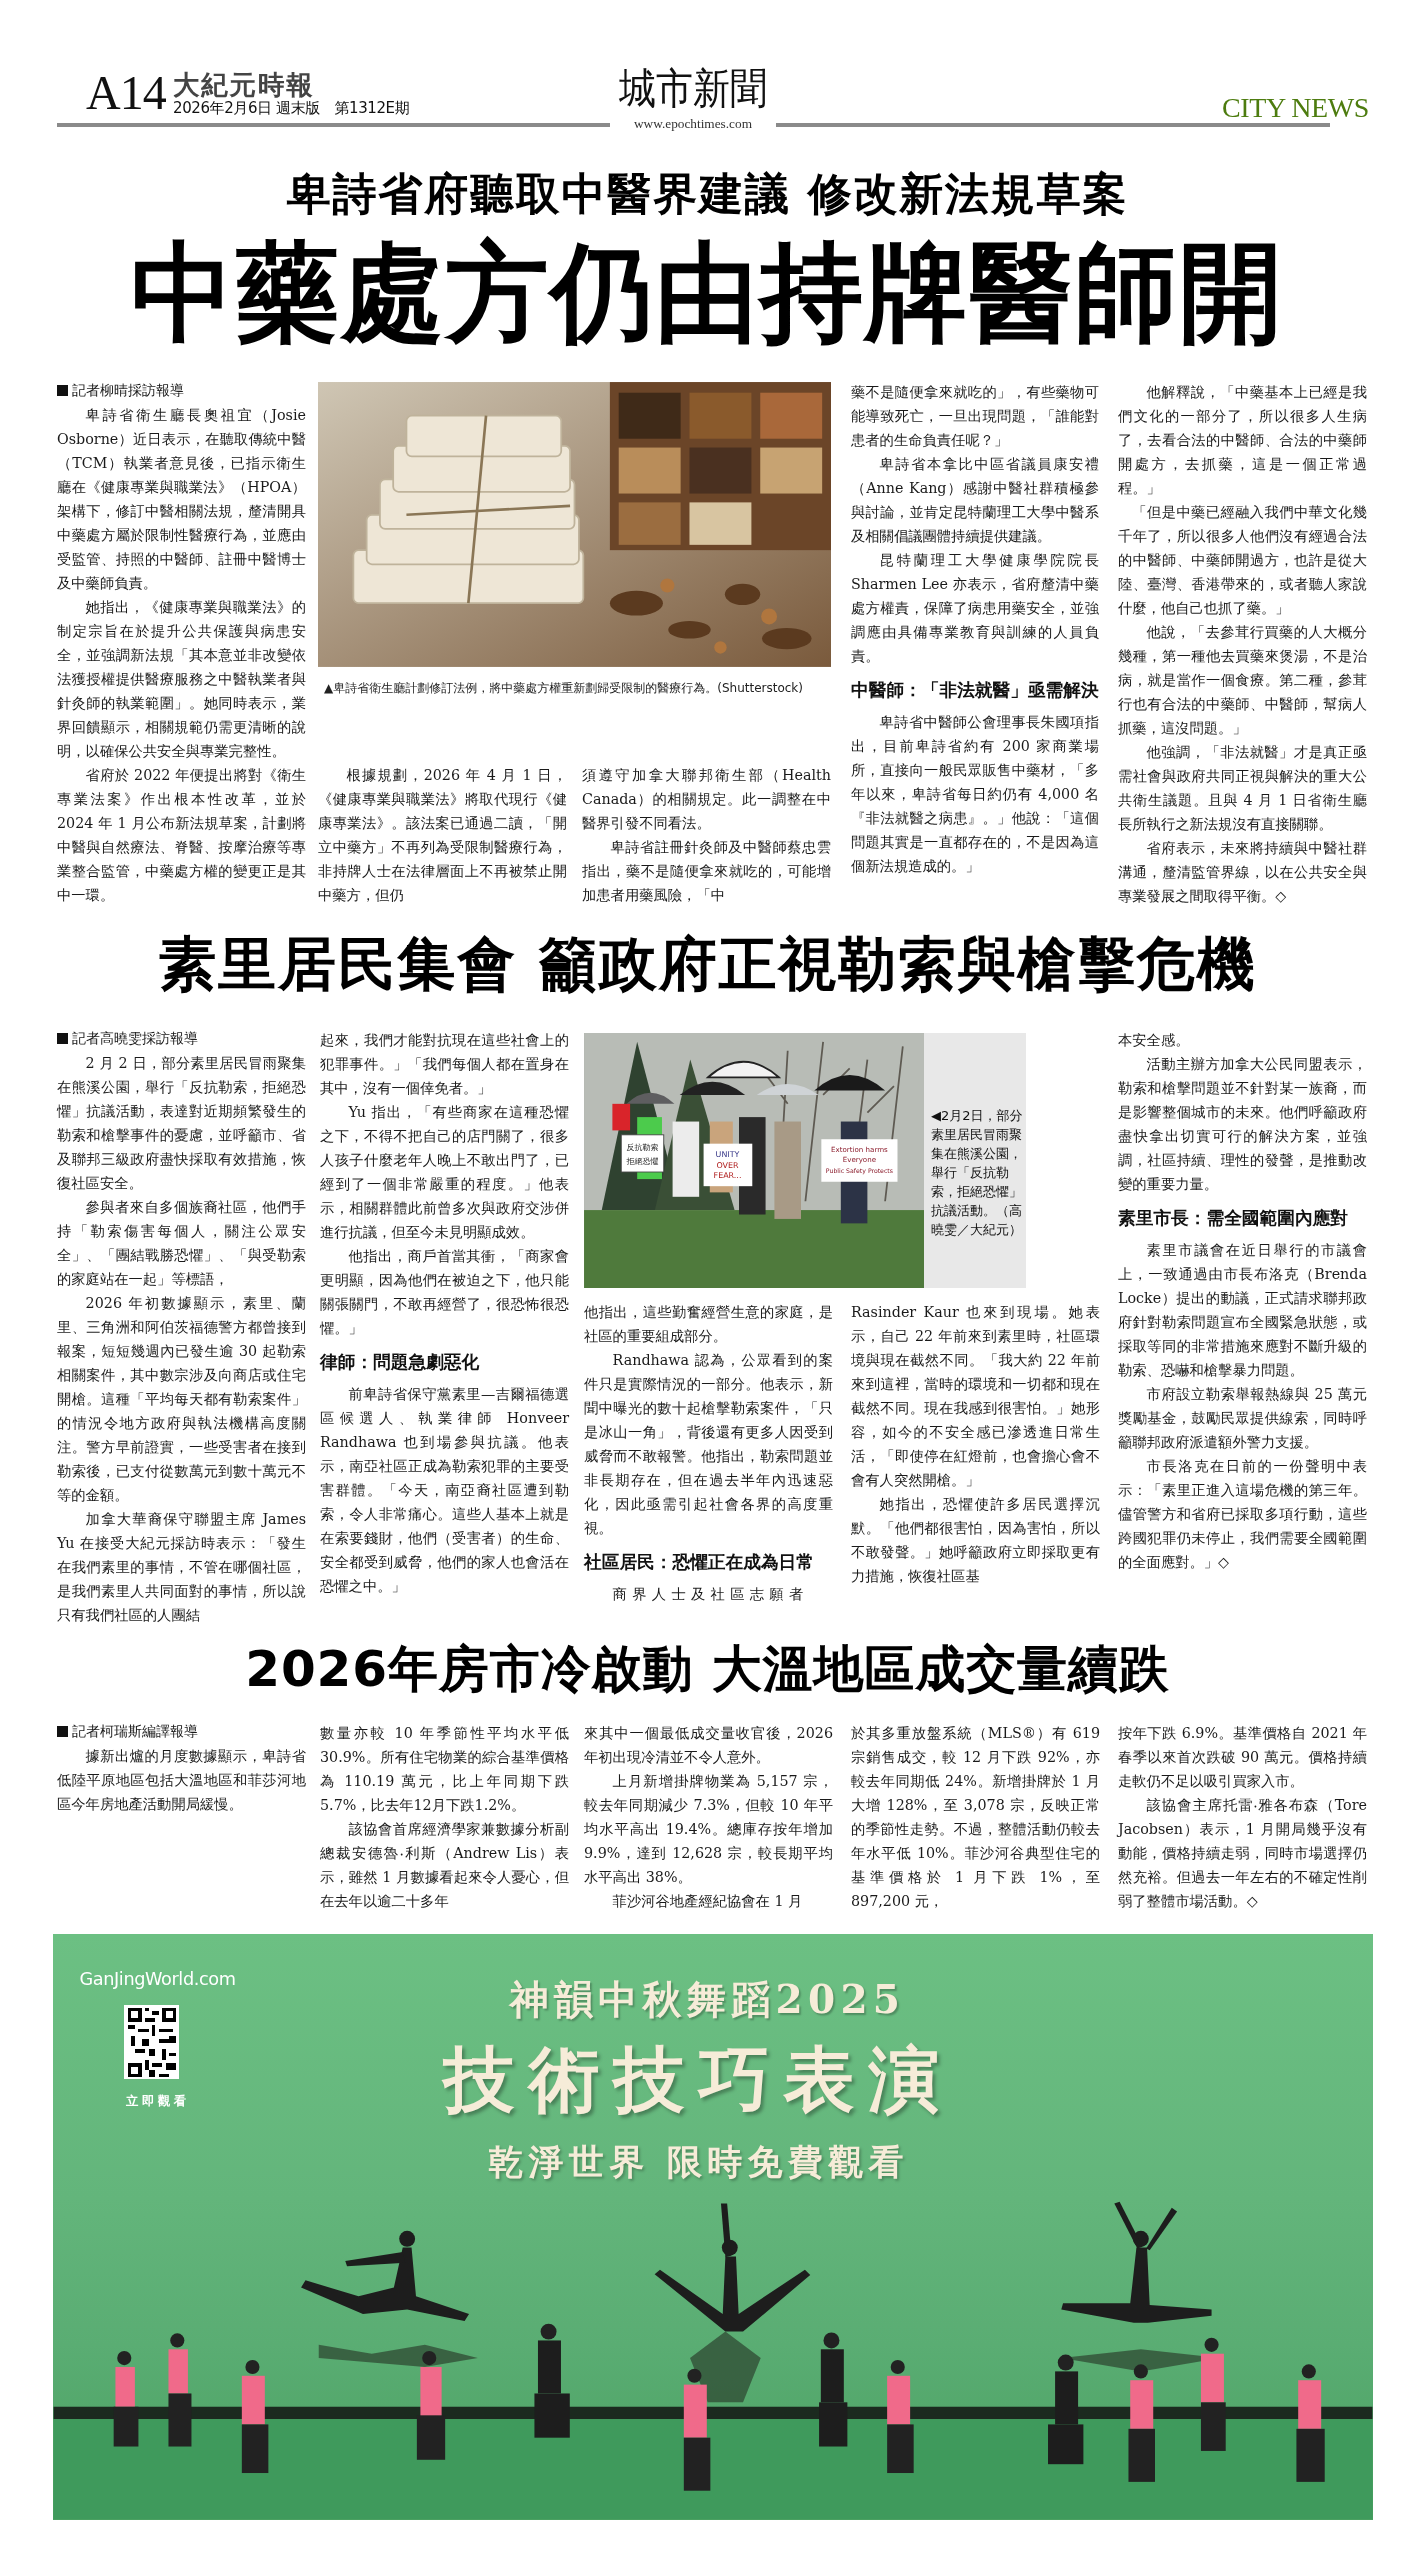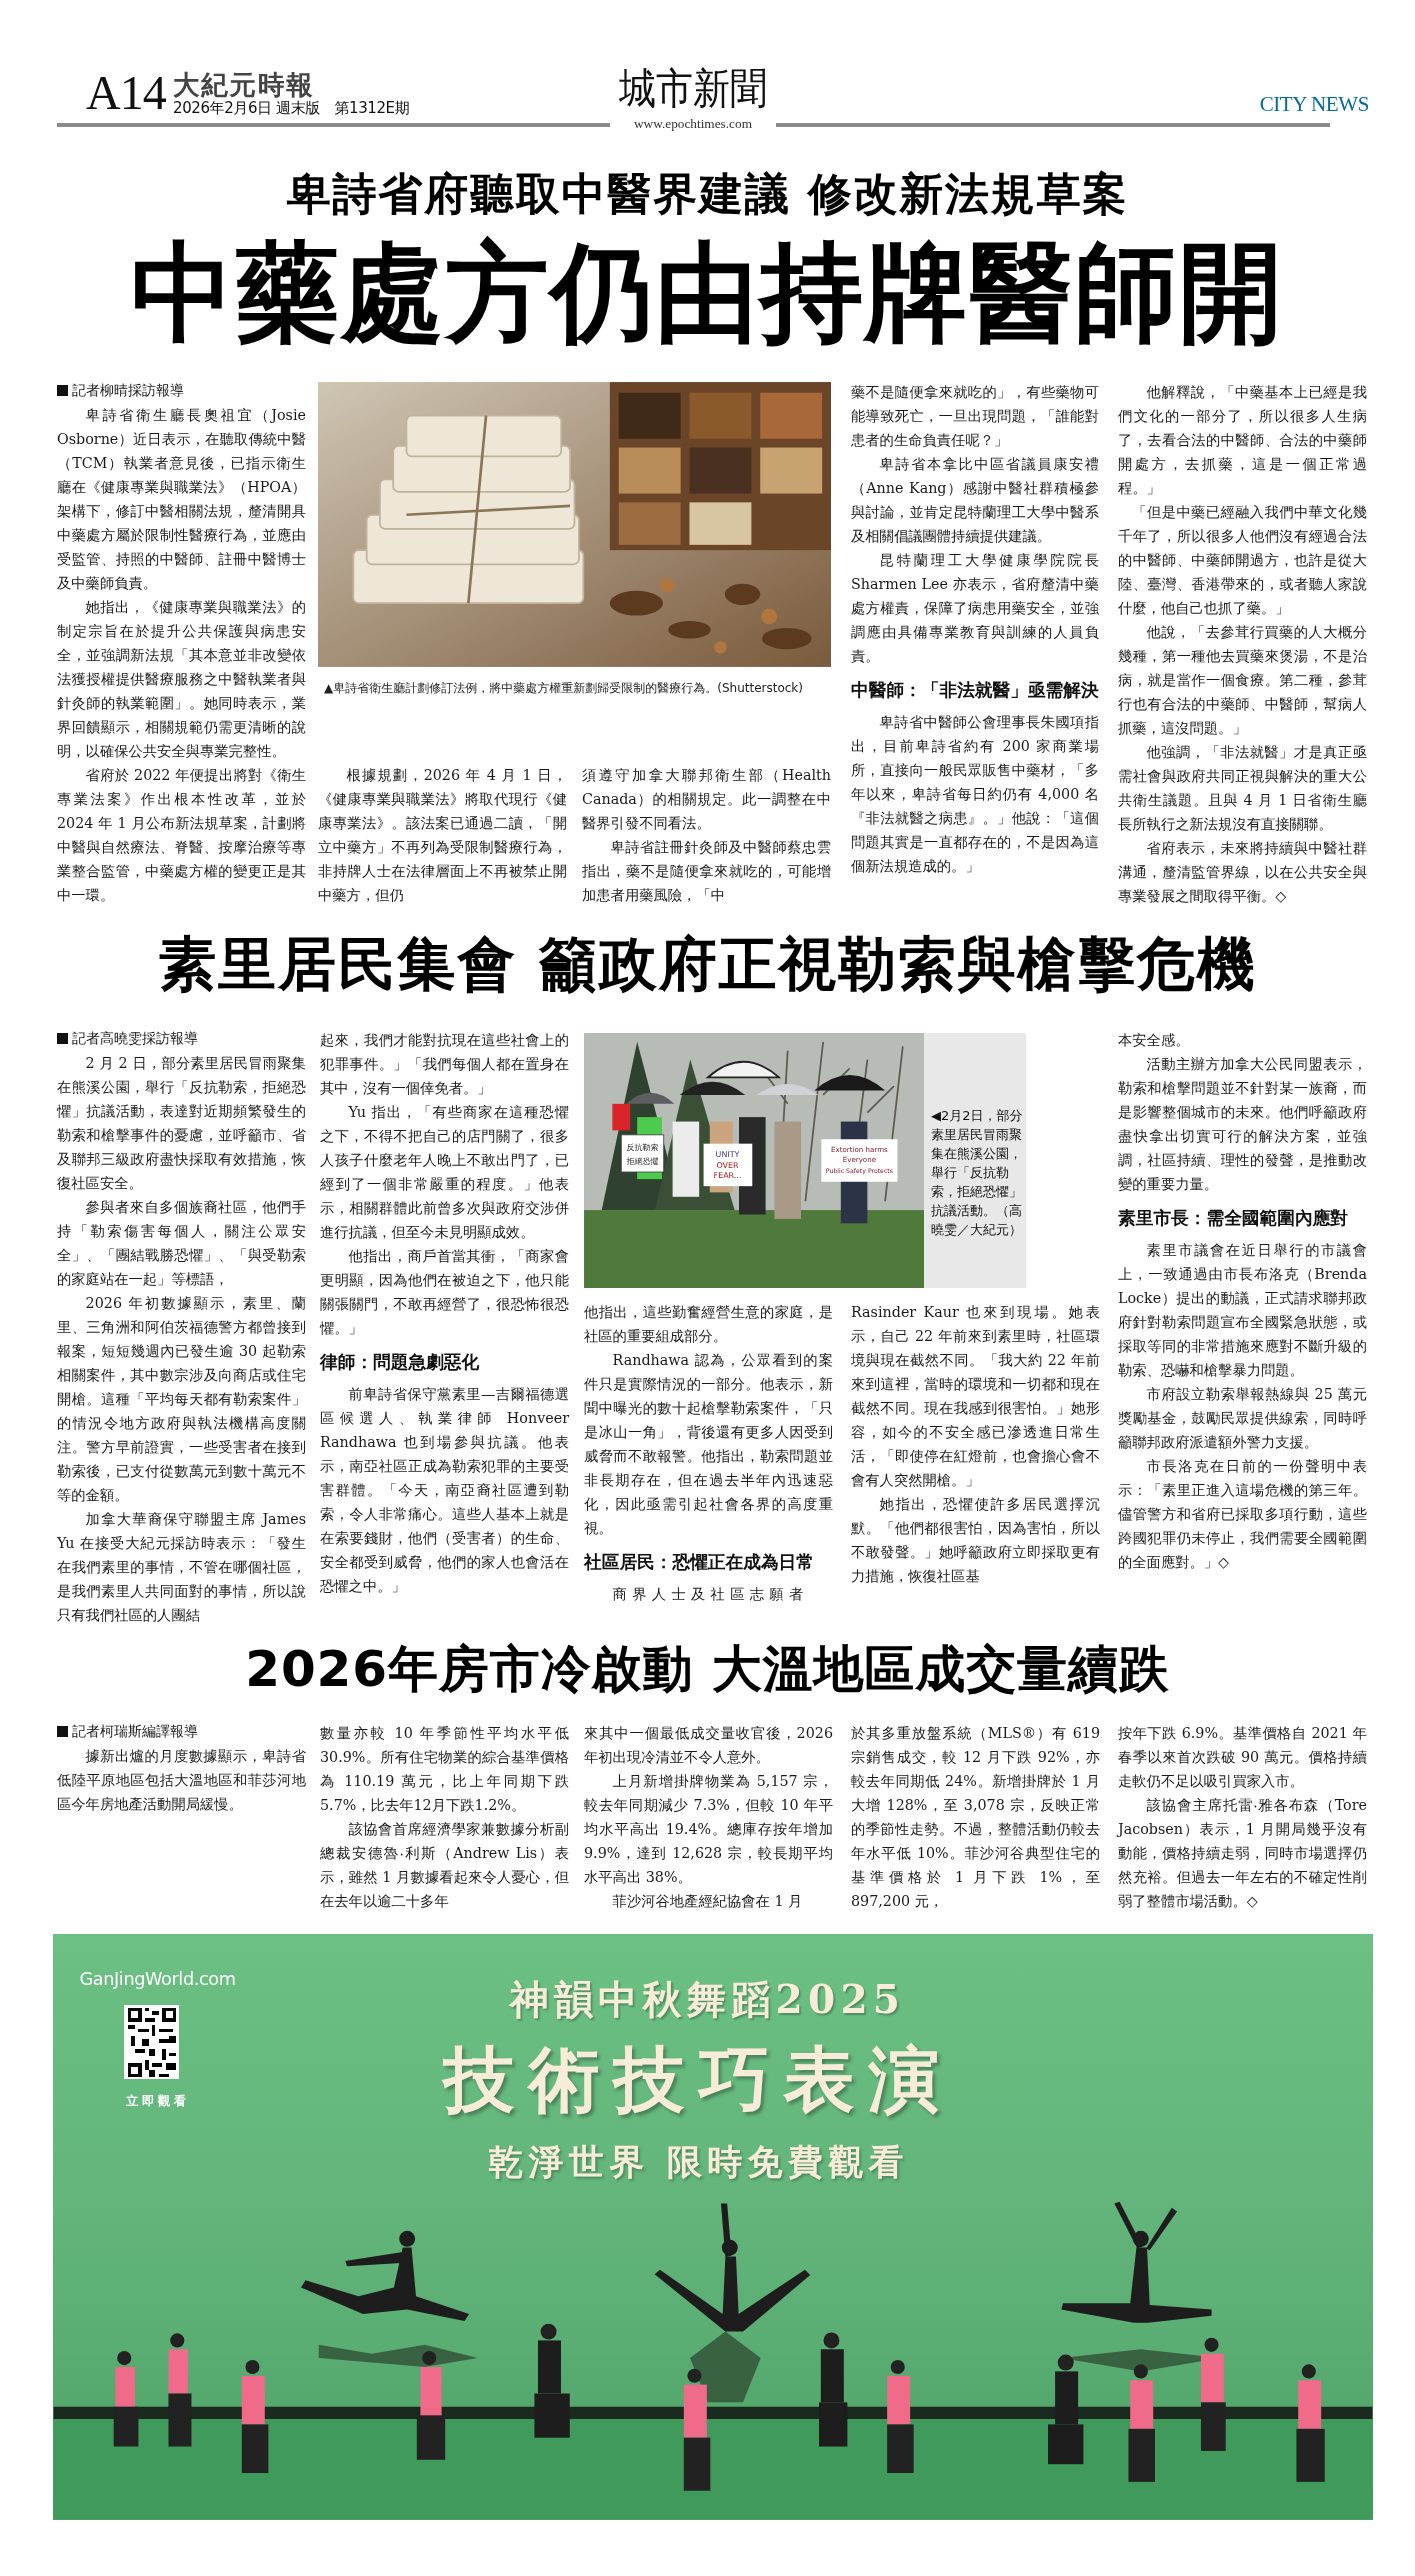--- a/index.html
+++ b/index.html
@@ -6,21 +6,21 @@
   html, body { width: 1415px; height: 2576px; background: #ffffff; overflow: hidden; }
   body { position: relative; font-family: "DejaVu Serif", "Liberation Serif", serif; color: #111; }
 
   .abs { position: absolute; }
 
   
   .page-num { left: 57px; top: 69px; font-family: "Liberation Serif", serif; font-size: 48px; line-height: 48px; color: #111; letter-spacing: -0.9px; margin-left: 29px; }
   .paper-name { left: 173px; top: 67px; font-family: "DejaVu Sans", sans-serif; font-weight: bold; font-size: 26.5px; color: #444; letter-spacing: 1.8px; }
   .paper-date { left: 173px; top: 99px; font-family: "DejaVu Sans", sans-serif; font-size: 15px; color: #111; letter-spacing: -0.4px; white-space: nowrap; }
   .section-title { left: 619px; top: 65px; font-family: "DejaVu Serif", serif; font-size: 37px; line-height: 41px; color: #111; transform: scaleY(1.15); transform-origin: top left; }
-  .section-en { right: 46px; top: 92px; font-family: "Liberation Serif", serif; font-size: 21px; color: #0369a1; letter-spacing: -0.4px; }
+  .section-en { right: 46px; top: 92px; font-family: "Liberation Serif", serif; font-size: 28px; color: #4d7c0f; letter-spacing: -0.4px; }
   .rule { left: 57px; right: 85px; top: 123px; height: 3.5px; background: #8a8a8a; }
   .site-url { left: 610px; top: 116px; width: 166px; text-align: center; background: #fff; font-family: "Liberation Serif", serif; font-size: 13.3px; color: #333; }
 
   
   .kicker { left: 0; width: 1415px; top: 165px; text-align: center; font-family: "DejaVu Sans", sans-serif; font-weight: bold; font-size: 44px; letter-spacing: 1.8px; color: #000; }
   .mainhead { left: 0; width: 1415px; top: 232px; text-align: center; font-family: "DejaVu Sans", sans-serif; font-weight: bold; font-size: 103px; line-height: 115px; letter-spacing: 1.8px; color: #000; transform: scaleY(1.05); transform-origin: top; }
   .head2 { left: 0; width: 1415px; top: 929px; text-align: center; font-family: "DejaVu Sans", sans-serif; font-weight: bold; font-size: 58px; line-height: 71px; letter-spacing: 1.8px; color: #000; }
   .head3 { left: 0; width: 1415px; top: 1638px; text-align: center; font-family: "DejaVu Sans", sans-serif; font-weight: bold; font-size: 50px; line-height: 62px; letter-spacing: 0.9px; color: #000; }
 
   

